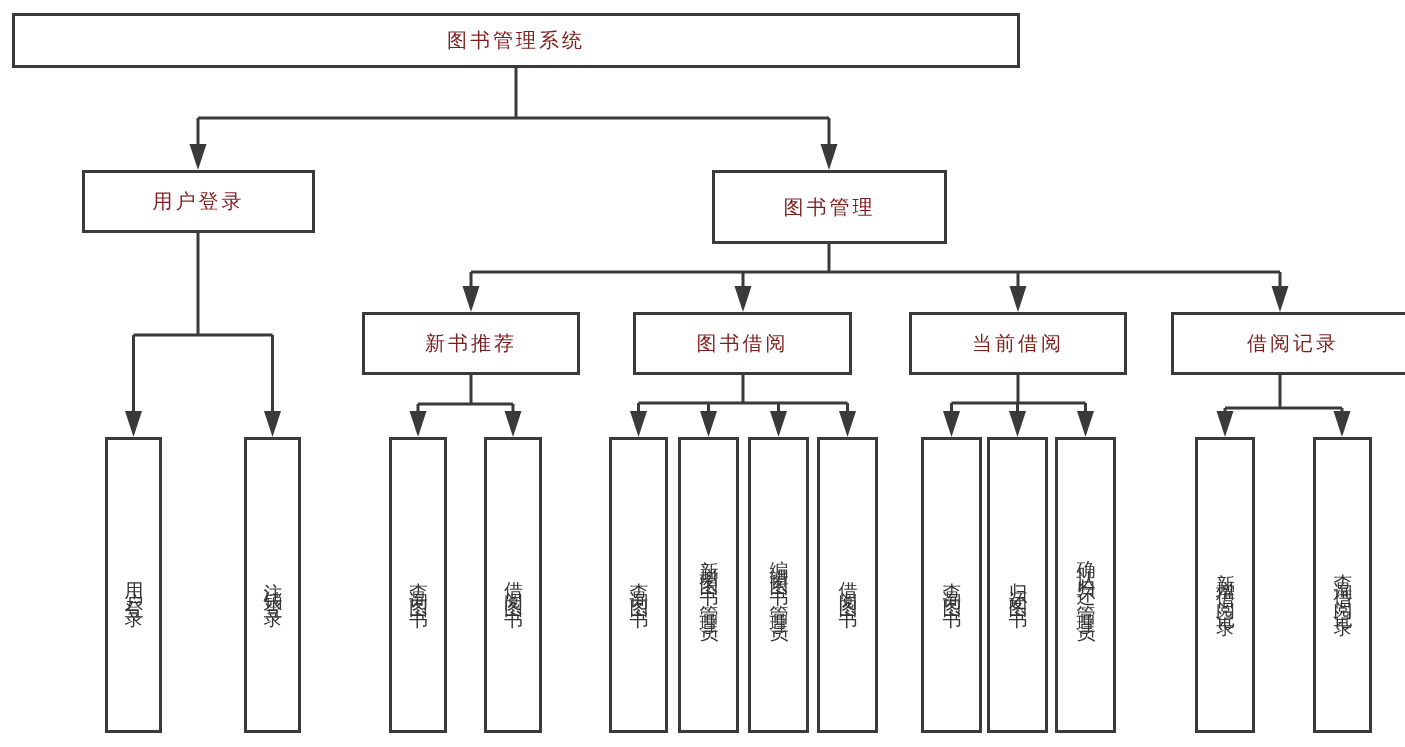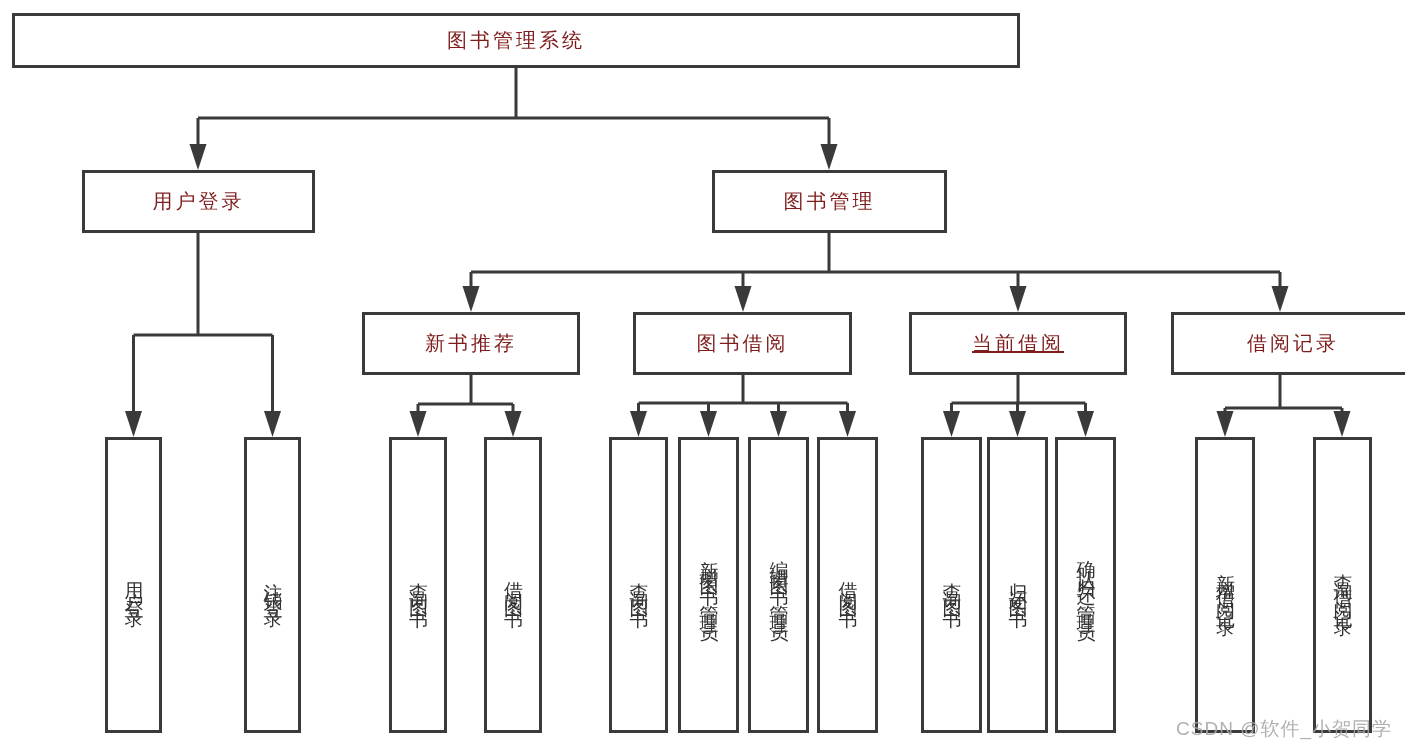--- a/index.html
+++ b/index.html
@@ -97,27 +97,27 @@
         <polygon points="1077,411 1094,411 1085.5,437"></polygon>
         <polygon points="1216.5,411 1233.5,411 1225,437"></polygon>
         <polygon points="1333.5,411 1350.5,411 1342,437"></polygon>
       </g>
   </svg>
 
   <div class="node" style="left:12px; top:13px; width:1008px; height:55px;">图书管理系统</div>
 
   <div class="node" style="left:82px; top:170px; width:233px; height:63px;">用户登录</div>
 
-  <div class="node" style="left:712px; top:170px; width:235px; height:63px;">图书管理</div>
+  <div class="node" style="left:712px; top:170px; width:235px; height:74px;">图书管理</div>
 
   <div class="node" style="left:633px; top:312px; width:219px; height:63px;">图书借阅</div>
 
   <div class="node" style="left:362px; top:312px; width:218px; height:63px;">新书推荐</div>
 
-  <div class="node" style="left:909px; top:312px; width:218px; height:63px;text-decoration:underline;">当前借阅</div>
+  <div class="node" style="left:909px; top:312px; width:218px; height:63px;">当前借阅</div>
 
   <div class="node" style="left:1171px; top:312px; width:244px; height:63px;">借阅记录</div>
 
   <div class="vnode" style="left:105px; top:437px; width:57px; height:296px;">
     <span>用户登录</span>
   </div>
 
   <div class="vnode" style="left:244px; top:437px; width:57px; height:296px;">
     <span>注销登录</span>
   </div>
@@ -159,15 +159,14 @@
   </div>
 
   <div class="vnode" style="left:1195px; top:437px; width:60px; height:296px;">
     <span>新增借阅记录</span>
   </div>
 
   <div class="vnode" style="left:1313px; top:437px; width:59px; height:296px;">
     <span>查询借阅记录</span>
   </div>
 
-  <div id="watermark">CSDN @软件_小贺同学</div>
 
 </div>
 
 </body></html>

